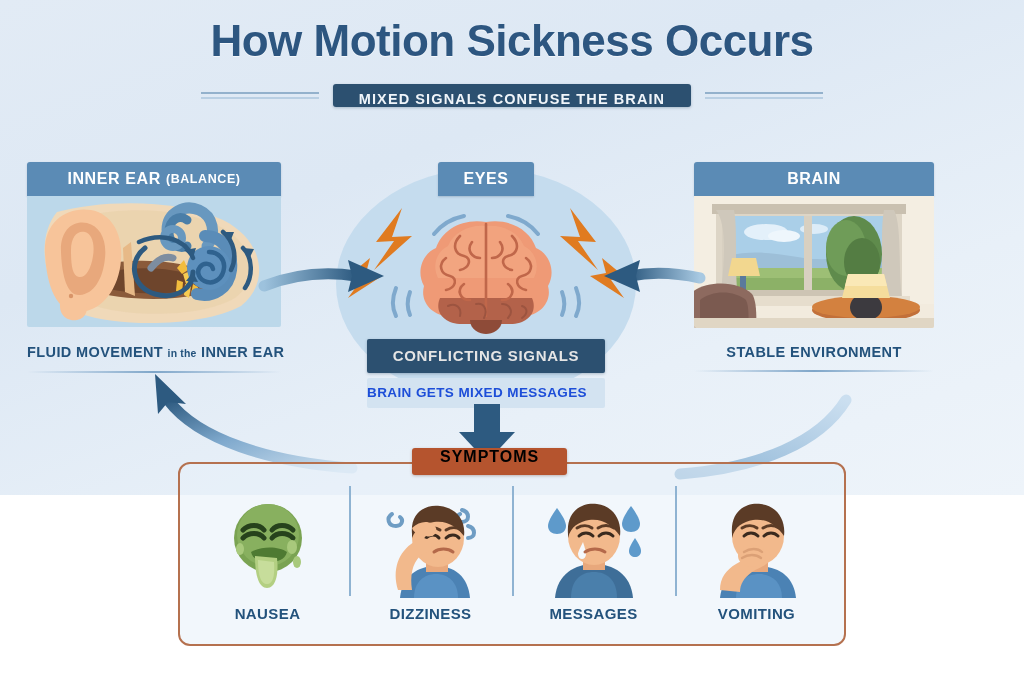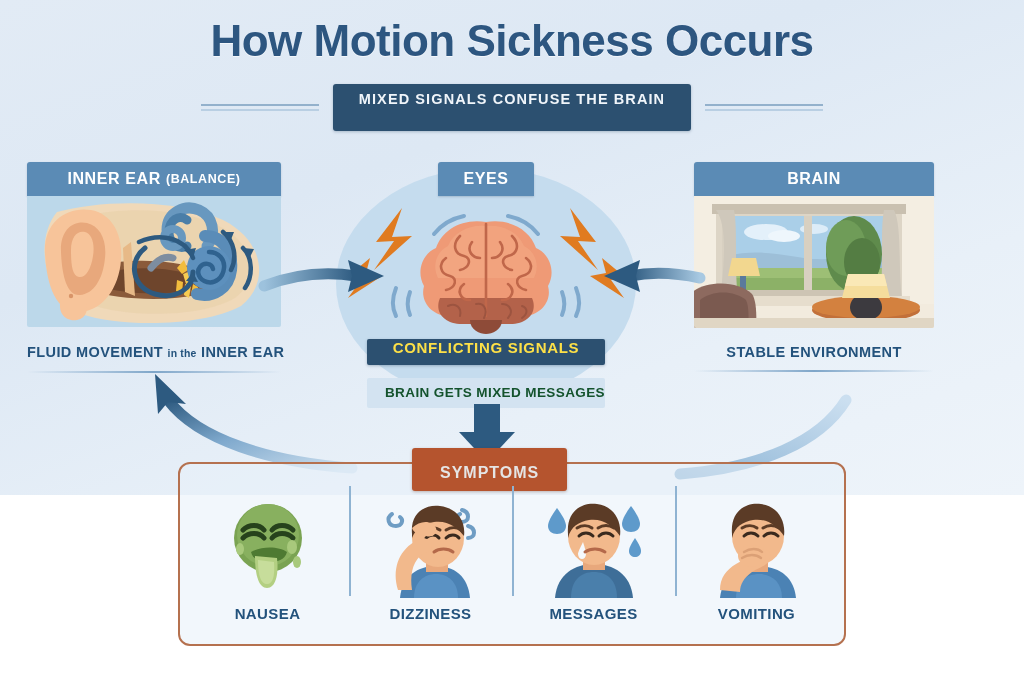--- a/index.html
+++ b/index.html
@@ -28,21 +28,21 @@
   }
   .deco-rule {
     width: 118px; height: 7px;
     border-top: 2px solid #93b1cc;
     border-bottom: 2px solid #b9cfe3;
   }
   #subtitle-banner {
     background: #2c5070;
     color: #f0f5fa;
     font-size: 14.5px; font-weight: 700; letter-spacing: 1.1px;
-    padding: 7px 26px 24px;
+    padding: 7px 26px 0;
     border-radius: 3px;
     box-shadow: 0 1px 3px rgba(30,60,90,.28);
   }
 
   
   .panel-head {
     background: #5b8bb5;
     color: #fff;
     text-align: center;
     font-weight: 700;
@@ -88,29 +88,29 @@
   #panel-center { position: absolute; left: 330px; top: 162px; width: 312px; }
   #eyes-head {
     position: absolute; left: 108px; top: 0; width: 96px; height: 34px;
     font-size: 16px;
   }
   #brain-art {
     position: absolute; left: 0; top: 34px; width: 312px; height: 140px;
   }
   #conflict-banner {
     position: absolute; left: 37px; top: 177px; width: 238px;
-    background: #2c5070; color: #fde047;
+    background: #2c5070; color: #e5e5e5;
     text-align: center; font-size: 15px; font-weight: 700; letter-spacing: .7px;
-    padding: 0 0 9px; border-radius: 2px;
+    padding: 8px 0 9px; border-radius: 2px;
     box-shadow: 0 1px 3px rgba(30,60,90,.3);
   }
   #mixed-banner {
     position: absolute; left: 37px; top: 216px; width: 238px;
-    background: #d3e3f1; color: #14532d;
-    text-align: right; font-size: 13.5px; font-weight: 700; letter-spacing: .4px;
+    background: #d3e3f1; color: #1d4ed8;
+    text-align: left; font-size: 13.5px; font-weight: 700; letter-spacing: .4px;
     padding: 7px 0 8px; border-radius: 2px;
   }
 
   
   #panel-right { position: absolute; left: 694px; top: 162px; width: 240px; }
   #panel-right .panel-head { height: 34px; font-size: 16px; }
   #room-art {
     height: 132px; width: 240px;
     background: #efe7db;
     border-radius: 0 0 2px 2px;
@@ -122,23 +122,23 @@
 
   
   #symptoms-box {
     position: absolute; left: 178px; top: 462px; width: 668px; height: 184px;
     border: 2px solid #b5714f;
     border-radius: 12px;
     background: rgba(231,240,249,.55);
   }
   #symptoms-badge {
     position: absolute; left: 412px; top: 448px;
-    background: #b5542e; color: #e5e5e5;
+    background: #b5542e; color: #000000;
     font-size: 16px; font-weight: 700; letter-spacing: 1px;
-    padding: 16px 28px 9px; border-radius: 3px;
+    padding: 0 28px 9px; border-radius: 3px;
     box-shadow: 0 1px 3px rgba(90,40,20,.3);
   }
   #symptom-list {
     position: absolute; left: 186px; top: 478px; width: 652px; height: 150px;
     display: flex;
   }
   .symptom {
     flex: 1;
     display: flex; flex-direction: column;
     align-items: center; justify-content: flex-end;

